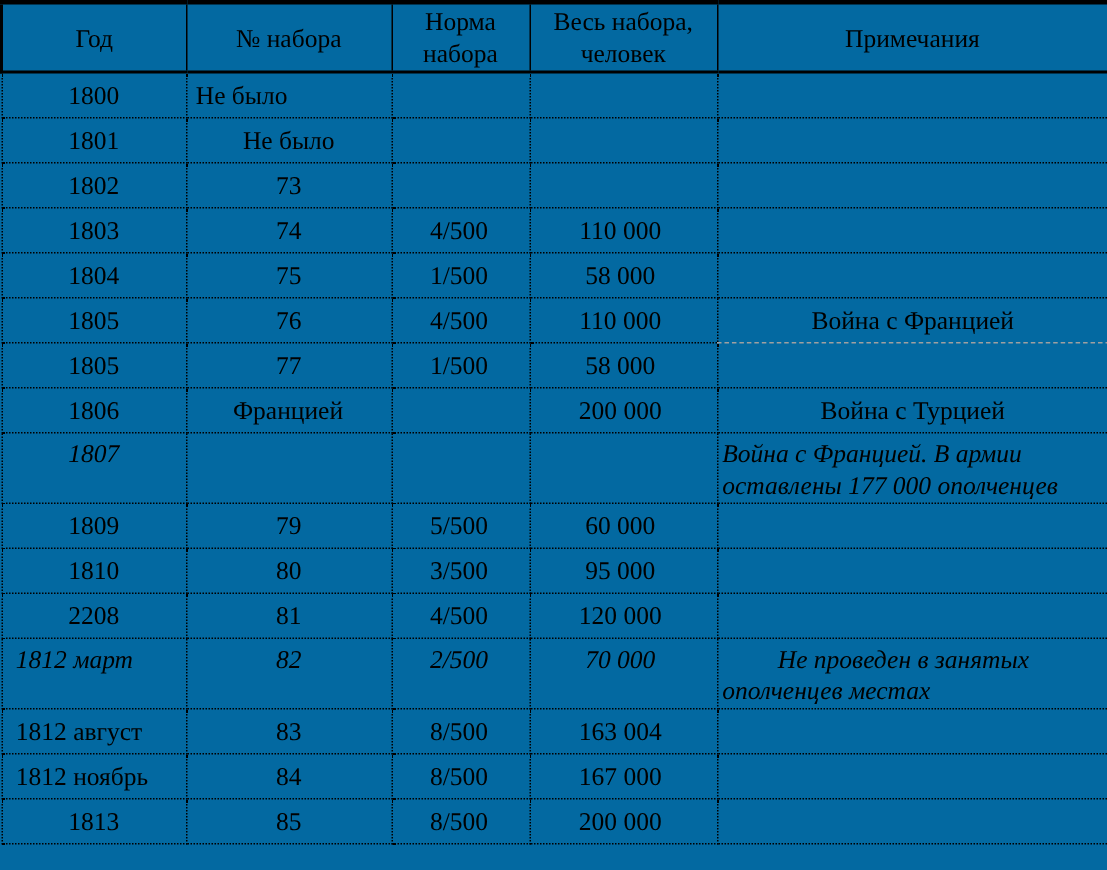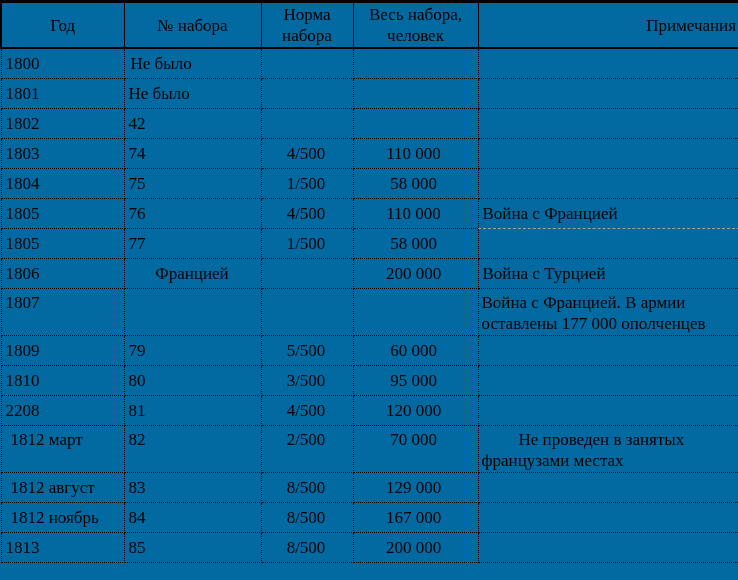--- a/index.html
+++ b/index.html
@@ -25,35 +25,36 @@
     border-top: 3px solid #000000;
     border-bottom: 2px solid #000000;
     height: 42px;
     vertical-align: middle;
     text-align: center;
     white-space: pre-line;
     line-height: 21px;
     padding: 1px 2px;
   }
   thead th:first-child { border-left: 2px solid #000000; }
-  thead th:last-child  { border-right: 2px solid #000000; text-align: right; }
+  thead th:last-child  { border-right: 2px solid #000000; }
   tbody td {
     border: 1px dotted #000000;
     height: 29px;
     vertical-align: middle;
     padding: 0 4px;
     line-height: 21px;
     overflow: hidden;
   }
   tr.tall td {
     height: 43px;
     vertical-align: top;
     padding-top: 3px;
-  }
-  .a-c { }
+    font-style: italic;
+  }
+  .a-c { text-align: center; }
   .a-l { text-align: left; }
   .a-r { text-align: center; }
   td.col0.a-l { padding-left: 9px; }
   td.col1.a-l { padding-left: 6px; }
   td.col1.a-r { padding-right: 5px; }
   td.col2 { padding-right: 6px; }
   td.col3 { padding-right: 8px; }
   td.col4.a-l { padding-left: 3px; padding-right: 16px; }
   td.ind { text-indent: 37px; }
   td.graysep { border-top: 1px dashed #a0a0a0; }
@@ -91,21 +92,21 @@
         </tr>
         <tr>
           <td class="col0 a-c">1801</td>
           <td class="col1 a-c">Не было</td>
           <td class="col2 a-r"></td>
           <td class="col3 a-r"></td>
           <td class="col4 a-c"></td>
         </tr>
         <tr>
           <td class="col0 a-c">1802</td>
-          <td class="col1 a-c">42</td>
+          <td class="col1 a-c">73</td>
           <td class="col2 a-r"></td>
           <td class="col3 a-r"></td>
           <td class="col4 a-c"></td>
         </tr>
         <tr>
           <td class="col0 a-c">1803</td>
           <td class="col1 a-c">74</td>
           <td class="col2 a-r">4/500</td>
           <td class="col3 a-r">110 000</td>
           <td class="col4 a-c"></td>
@@ -164,27 +165,27 @@
           <td class="col1 a-c">81</td>
           <td class="col2 a-r">4/500</td>
           <td class="col3 a-r">120 000</td>
           <td class="col4 a-c"></td>
         </tr>
         <tr class="tall">
           <td class="col0 a-l">1812 март</td>
           <td class="col1 a-c">82</td>
           <td class="col2 a-r">2/500</td>
           <td class="col3 a-r">70 000</td>
-          <td class="col4 a-l ind">Не проведен в занятых французами местах</td>
+          <td class="col4 a-l ind">Не проведен в занятых ополченцев местах</td>
         </tr>
         <tr>
           <td class="col0 a-l">1812 август</td>
           <td class="col1 a-c">83</td>
           <td class="col2 a-r">8/500</td>
-          <td class="col3 a-r">129 000</td>
+          <td class="col3 a-r">163 004</td>
           <td class="col4 a-c"></td>
         </tr>
         <tr>
           <td class="col0 a-l">1812 ноябрь</td>
           <td class="col1 a-c">84</td>
           <td class="col2 a-r">8/500</td>
           <td class="col3 a-r">167 000</td>
           <td class="col4 a-c"></td>
         </tr>
         <tr>

